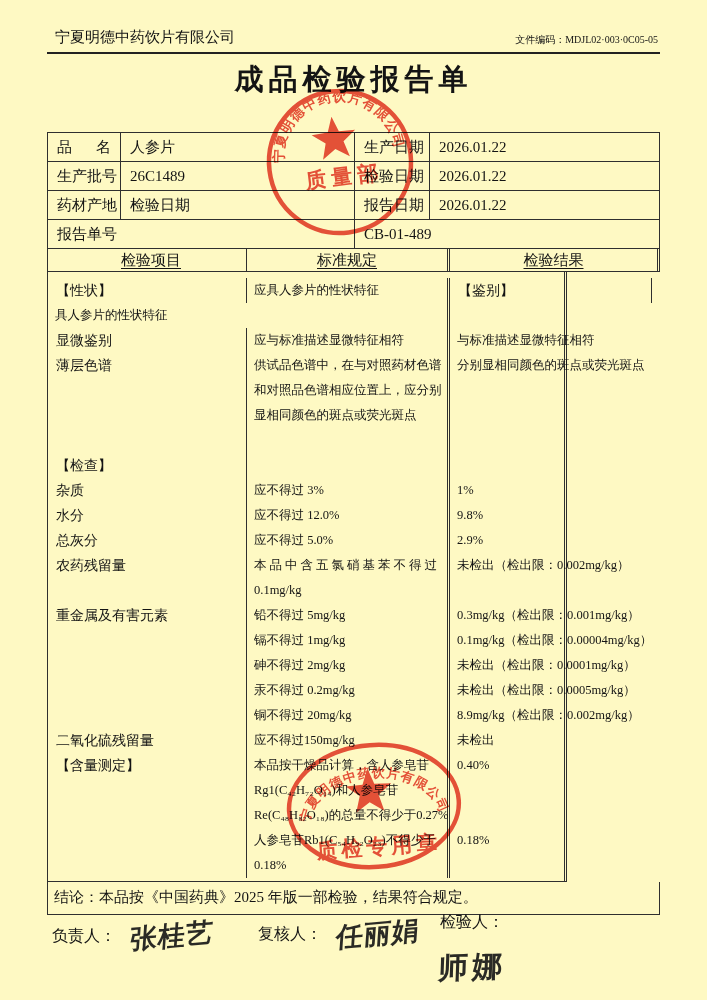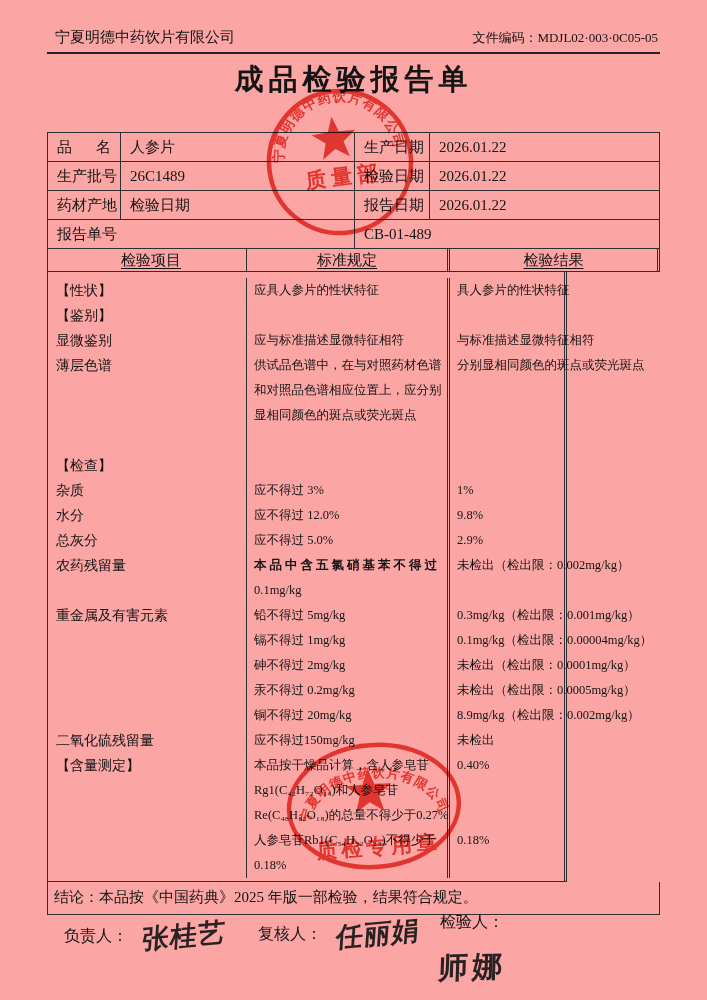--- a/index.html
+++ b/index.html
@@ -1,23 +1,23 @@
 <!DOCTYPE html>
 <html><head>
 <meta charset="utf-8">
 <style>
   html,body{margin:0;padding:0;background:#ffffff;}
-  .page{position:relative;width:707px;height:1000px;background:#fca5a5;overflow:hidden;
+  .page{position:relative;width:707px;height:1000px;background:#fef9c3;overflow:hidden;
         font-family:"Liberation Serif","DejaVu Serif",serif;color:#141414;}
   
   .doc-header{position:absolute;left:47px;top:28px;width:613px;display:flex;
               justify-content:space-between;align-items:flex-end;font-size:15px;
               border-bottom:2px solid #222;padding-bottom:5px;}
   .doc-header .co{padding-left:8px;}
-  .doc-header .code{font-size:13px;padding-right:2px;}
+  .doc-header .code{font-size:10px;padding-right:2px;}
   .title{position:absolute;left:0;top:60px;width:707px;text-align:center;
          font-size:29px;font-weight:700;letter-spacing:5px;}
   
   .info-table{position:absolute;left:47px;top:132px;width:613px;box-sizing:border-box;
               border:1px solid #2f2f2f;border-bottom:none;display:grid;
               grid-template-columns:73px 234px 75px 1fr;font-size:15px;}
   .info-table .cell{box-sizing:border-box;height:29px;line-height:28px;border-bottom:1px solid #2f2f2f;
                     border-right:1px solid #2f2f2f;padding:0 9px;white-space:nowrap;overflow:visible;}
   .info-table .cell.last{border-right:none;}
   .info-table .lab{text-align:justify;text-align-last:justify;}
@@ -32,32 +32,32 @@
   .thead .hc:last-child{border-right:none;}
   .thead .hc:first-child{text-align:center;padding-left:8px;}
   .thead .ul{text-decoration:underline;text-underline-offset:3px;}
   .tbody{position:absolute;left:47px;top:272px;width:520px;height:610px;box-sizing:border-box;
          border:1px solid #2f2f2f;border-top:none;border-right:3px double #2f2f2f;
          display:grid;grid-template-columns:199px 203px 1fr;grid-auto-rows:25px;padding-top:6px;}
   .tbody .c{box-sizing:border-box;line-height:25px;white-space:nowrap;overflow:visible;}
   .tbody .c1{border-right:1px solid #2f2f2f;padding-left:8px;font-size:14px;}
   .tbody .c2{border-right:3px double #2f2f2f;padding-left:7px;font-size:12.5px;}
   .tbody .c3{padding-left:7px;font-size:12.5px;}
-  .tbody .jl{padding-right:10px;text-align:justify;text-align-last:justify;font-weight:bold;}
+  .tbody .jl{padding-right:10px;text-align:justify;text-align-last:justify;}
   
   .conclusion{position:absolute;left:47px;top:882px;width:613px;height:33px;box-sizing:border-box;
               border:1px solid #2f2f2f;border-top:none;line-height:31px;padding-left:6px;font-size:15px;}
   
   .sig-row{position:absolute;left:0;top:908px;width:707px;height:50px;}
   .sig-group{position:absolute;display:flex;align-items:center;gap:14px;}
   .sig-group .slab{font-size:16px;}
   .sig{display:inline-block;font-size:27px;font-weight:700;
        font-family:"DejaVu Sans",sans-serif;transform:rotate(-5deg) skewX(-9deg);
        letter-spacing:1px;opacity:.9;}
-  .g1{left:64px;top:10px;} .g2{left:258px;top:8px;} .g3{left:438px;top:4px;flex-direction:column;}
+  .g1{left:52px;top:10px;} .g2{left:258px;top:8px;} .g3{left:438px;top:4px;flex-direction:column;}
   .g3 .sig{font-size:30px;letter-spacing:4px;transform:rotate(-2deg) skewX(-4deg);}
   
   .stamp{position:absolute;pointer-events:none;mix-blend-mode:multiply;opacity:.85;z-index:6;}
   .stamp-top{left:260px;top:82px;transform:rotate(-7deg);}
   .stamp-bottom{left:284px;top:740px;transform:rotate(-4deg);}
 </style>
 </head>
 <body>
 
 <div class="page">
@@ -88,22 +88,22 @@
 
   <div class="thead">
     <div class="hc"><span class="ul">检验项目</span></div>
     <div class="hc"><span class="ul">标准规定</span></div>
     <div class="hc"><span class="ul">检验结果</span></div>
   </div>
 
   <div class="tbody" id="tbody">
       <div class="c c1">【性状】</div>
       <div class="c c2">应具人参片的性状特征</div>
+      <div class="c c1">【鉴别】</div>
       <div class="c c3">具人参片的性状特征</div>
-      <div class="c c1">【鉴别】</div>
       <div class="c c2"></div>
       <div class="c c3"></div>
       <div class="c c1">显微鉴别</div>
       <div class="c c2">应与标准描述显微特征相符</div>
       <div class="c c3">与标准描述显微特征相符</div>
       <div class="c c1">薄层色谱</div>
       <div class="c c2">供试品色谱中，在与对照药材色谱</div>
       <div class="c c3">分别显相同颜色的斑点或荧光斑点</div>
       <div class="c c1"></div>
       <div class="c c2">和对照品色谱相应位置上，应分别</div>

